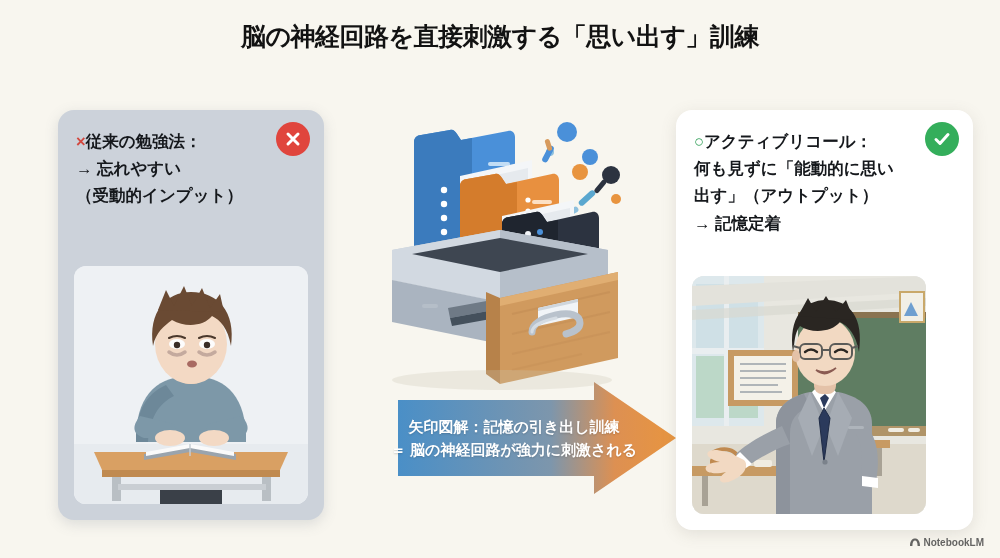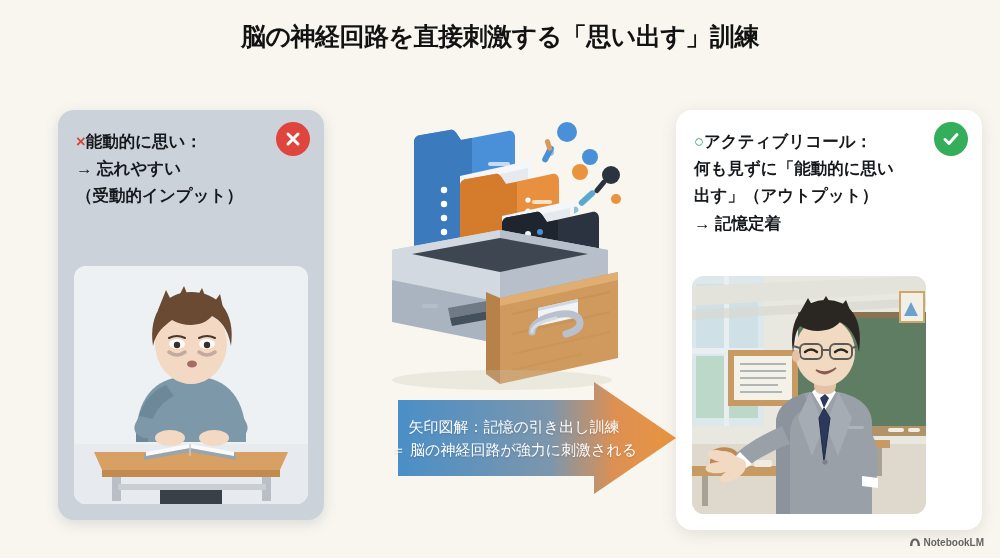--- a/index.html
+++ b/index.html
@@ -20,23 +20,24 @@
   }
 
   
   .card{position:absolute;border-radius:16px;}
   .card-left{
     left:58px;top:110px;width:266px;height:410px;
     background:#ccd2da;
     box-shadow:0 4px 14px rgba(90,100,115,.18);
   }
   .card-right{
-    left:676px;top:110px;width:306px;height:420px;
+    left:676px;top:110px;width:266px;height:420px;
     background:#ffffff;
     box-shadow:0 4px 16px rgba(120,115,100,.16);
+    padding-left:31px;
   }
 
   
   .badge{
     position:absolute;width:34px;height:34px;border-radius:50%;
     display:flex;align-items:center;justify-content:center;
   }
   .badge-x{right:14px;top:12px;background:#e0453d;}
   .badge-check{right:14px;top:12px;background:#34ae5b;}
   .badge svg{display:block;}
@@ -60,21 +61,21 @@
   .photo-left{left:16px;top:156px;width:234px;height:238px;}
   .photo-right{left:16px;top:166px;width:234px;height:238px;}
 
   
   .arrow-wrap{position:absolute;left:398px;top:382px;width:278px;height:112px;}
   .arrow-wrap svg{display:block;}
   .arrow-text{
     position:absolute;left:0;top:0;width:232px;height:112px;
     display:flex;flex-direction:column;justify-content:center;
     align-items:center;
-    color:#ffffff;font-size:15px;font-weight:normal;line-height:1.55;
+    color:#ffffff;font-size:15px;font-weight:bold;line-height:1.55;
     text-shadow:0 1px 2px rgba(0,0,0,.18);
     white-space:nowrap;
   }
 
   
   .illus{position:absolute;left:352px;top:112px;width:296px;height:280px;}
   .illus svg{display:block;}
 
   
   .watermark{
@@ -92,21 +93,21 @@
 
   <div class="card card-left">
 
     <div class="badge badge-x">
       <svg width="20" height="20" viewBox="0 0 20 20" aria-hidden="true">
         <path d="M5 5 L15 15 M15 5 L5 15" stroke="#ffffff" stroke-width="3" stroke-linecap="round"></path>
       </svg>
     </div>
 
     <div class="card-text">
-      <div class="tline"><span class="mark-x">×</span><span>能動的に思い：</span></div>
+      <div class="tline"><span class="mark-x">×</span><span>従来の勉強法：</span></div>
       <div class="tline">→ 忘れやすい</div>
       <div class="tline">（受動的インプット）</div>
     </div>
 
     <div class="photo photo-left">
       <svg width="234" height="238" viewBox="0 0 234 238" aria-hidden="true">
         <rect x="0" y="0" width="234" height="238" fill="#eef1f4"></rect>
 
         <rect x="0" y="178" width="234" height="60" fill="#e7ebef"></rect>
 

